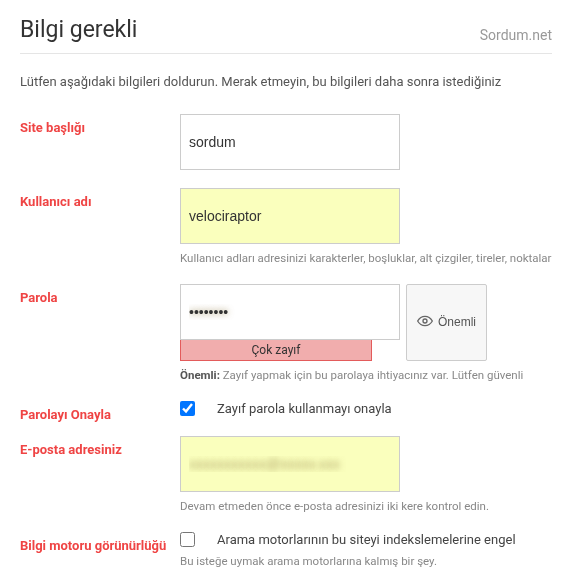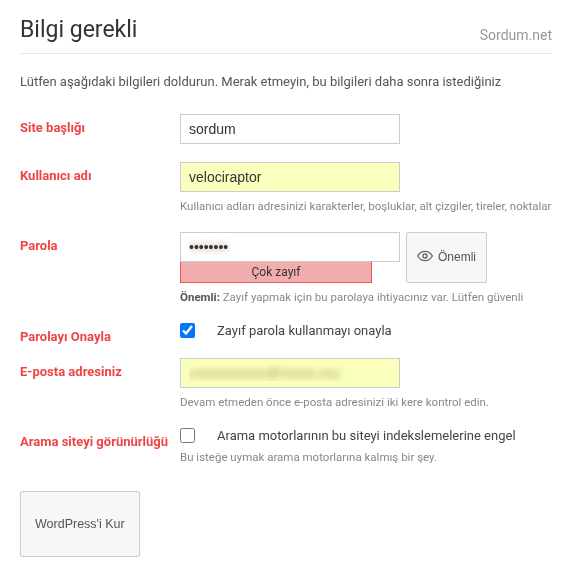--- a/index.html
+++ b/index.html
@@ -49,21 +49,21 @@
       flex-shrink: 0;
       padding-top: 6px;
       font-weight: 700;
       color: #ef4444;
       font-size: 13px;
       line-height: 1.3;
     }
     .field-col { flex: 1; }
     input[type=text], input[type=password], input[type=email] {
       border: 1px solid #ccc;
-      padding: 6px 8px;
+      padding: 19px 8px;
       font-size: 14px;
       color: #333;
       background: #fff;
       width: 220px;
     }
     .autofill { background: #faffbd !important; }
     .autofill-blur {
       background: #faffbd !important;
       color: transparent !important;
       text-shadow: 0 0 6px rgba(140,120,60,0.7);
@@ -190,21 +190,21 @@
 
   <div class="form-row">
     <div class="label-col">E-posta adresiniz</div>
     <div class="field-col">
       <input type="text" class="autofill-blur" value="xxxxxxxxxxx@xxxxx.xxx" style="">
       <div class="hint">Devam etmeden önce e-posta adresinizi iki kere kontrol edin.</div>
     </div>
   </div>
 
   <div class="form-row">
-    <div class="label-col">Arama siteyi görünürlüğü</div>
+    <div class="label-col">Bilgi motoru görünürlüğü</div>
     <div class="field-col">
       <label class="checkbox-row">
         <input type="checkbox" style="">
         <span>Arama motorlarının bu siteyi indekslemelerine engel</span>
       </label>
       <div class="hint">Bu isteğe uymak arama motorlarına kalmış bir şey.</div>
     </div>
   </div>
 
 </div>

